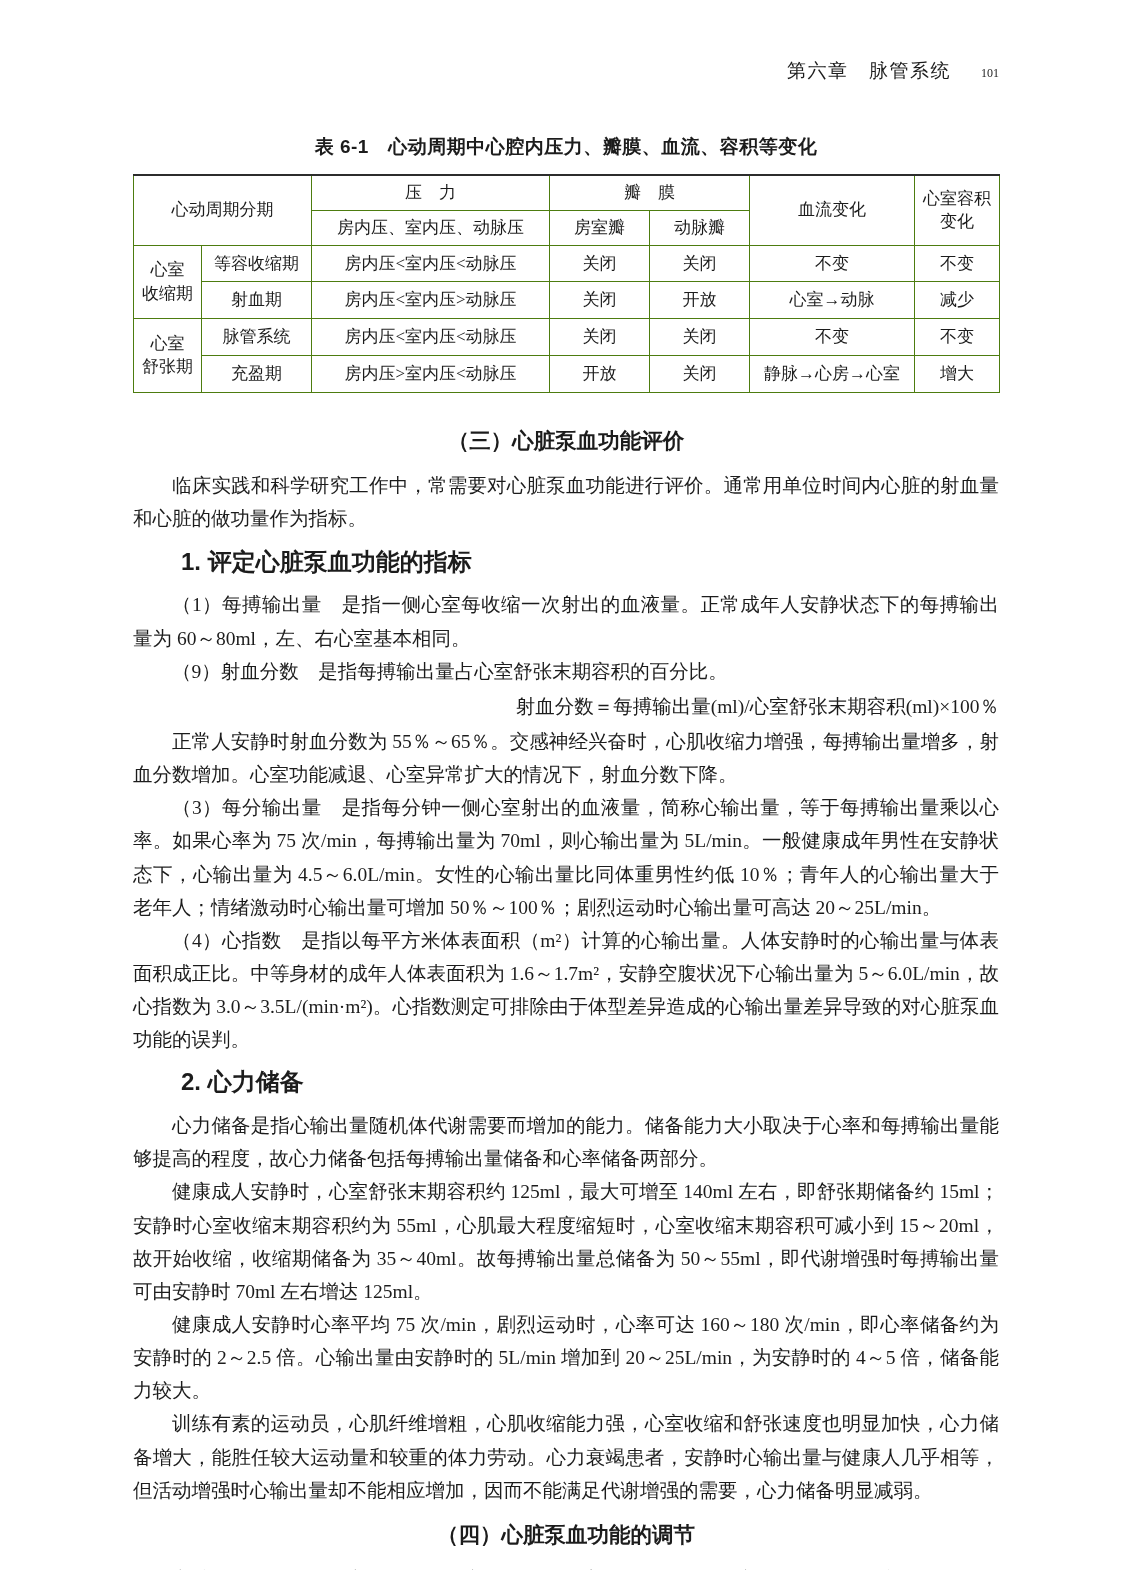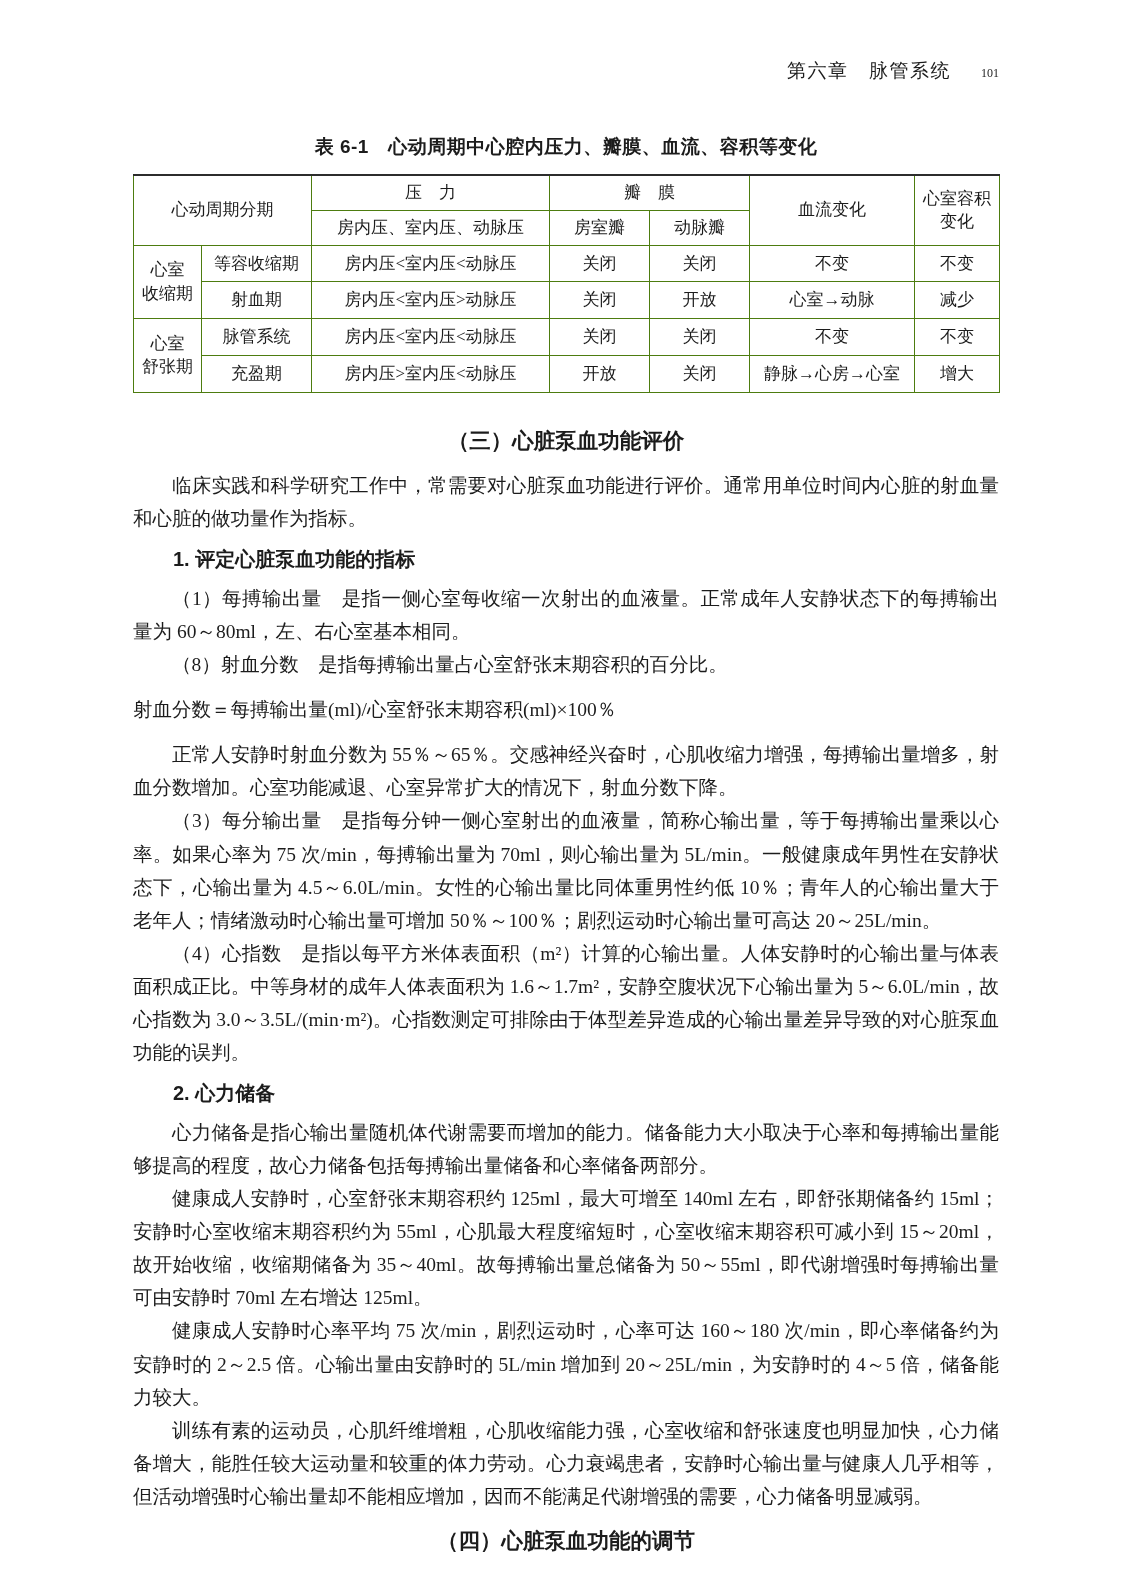--- a/index.html
+++ b/index.html
@@ -65,29 +65,29 @@
   h3.sec {
     font-family:"Liberation Sans","DejaVu Sans",sans-serif;
     font-weight:700;
     font-size:21.5px;
     margin:10px 0 10px 0;
     text-align:center;
   }
   h4.sub {
     font-family:"Liberation Sans","DejaVu Sans",sans-serif;
     font-weight:700;
-    font-size:20px;
+    font-size:24px;
     text-indent:2em;
     margin:6px 0 6px 0;
   }
   p.para { text-indent:2em; }
   p.formula {
     text-indent:0;
-    text-align:left;
-    margin:12px 0;
+    text-align:right;
+    margin:2px 0;
   }
 </style>
 </head>
 <body>
 
 <div class="page">
 
   <div class="running-head">
     <span class="chapter">第六章　脉管系统</span>
     <span class="pageno">101</span>
@@ -169,21 +169,21 @@
   <div class="body-text">
 
     <h3 class="sec">（三）心脏泵血功能评价</h3>
 
     <p class="para">临床实践和科学研究工作中，常需要对心脏泵血功能进行评价。通常用单位时间内心脏的射血量和心脏的做功量作为指标。</p>
 
     <h4 class="sub">1. 评定心脏泵血功能的指标</h4>
 
     <p class="para">（1）每搏输出量　是指一侧心室每收缩一次射出的血液量。正常成年人安静状态下的每搏输出量为 60～80ml，左、右心室基本相同。</p>
 
-    <p class="para">（8）射血分数　是指每搏输出量占心室舒张末期容积的百分比。</p>
+    <p class="para">（9）射血分数　是指每搏输出量占心室舒张末期容积的百分比。</p>
 
     <p class="formula">射血分数＝每搏输出量(ml)/心室舒张末期容积(ml)×100％</p>
 
     <p class="para">正常人安静时射血分数为 55％～65％。交感神经兴奋时，心肌收缩力增强，每搏输出量增多，射血分数增加。心室功能减退、心室异常扩大的情况下，射血分数下降。</p>
 
     <p class="para">（3）每分输出量　是指每分钟一侧心室射出的血液量，简称心输出量，等于每搏输出量乘以心率。如果心率为 75 次/min，每搏输出量为 70ml，则心输出量为 5L/min。一般健康成年男性在安静状态下，心输出量为 4.5～6.0L/min。女性的心输出量比同体重男性约低 10％；青年人的心输出量大于老年人；情绪激动时心输出量可增加 50％～100％；剧烈运动时心输出量可高达 20～25L/min。</p>
 
     <p class="para">（4）心指数　是指以每平方米体表面积（m²）计算的心输出量。人体安静时的心输出量与体表面积成正比。中等身材的成年人体表面积为 1.6～1.7m²，安静空腹状况下心输出量为 5～6.0L/min，故心指数为 3.0～3.5L/(min·m²)。心指数测定可排除由于体型差异造成的心输出量差异导致的对心脏泵血功能的误判。</p>
 
     <h4 class="sub">2. 心力储备</h4>

